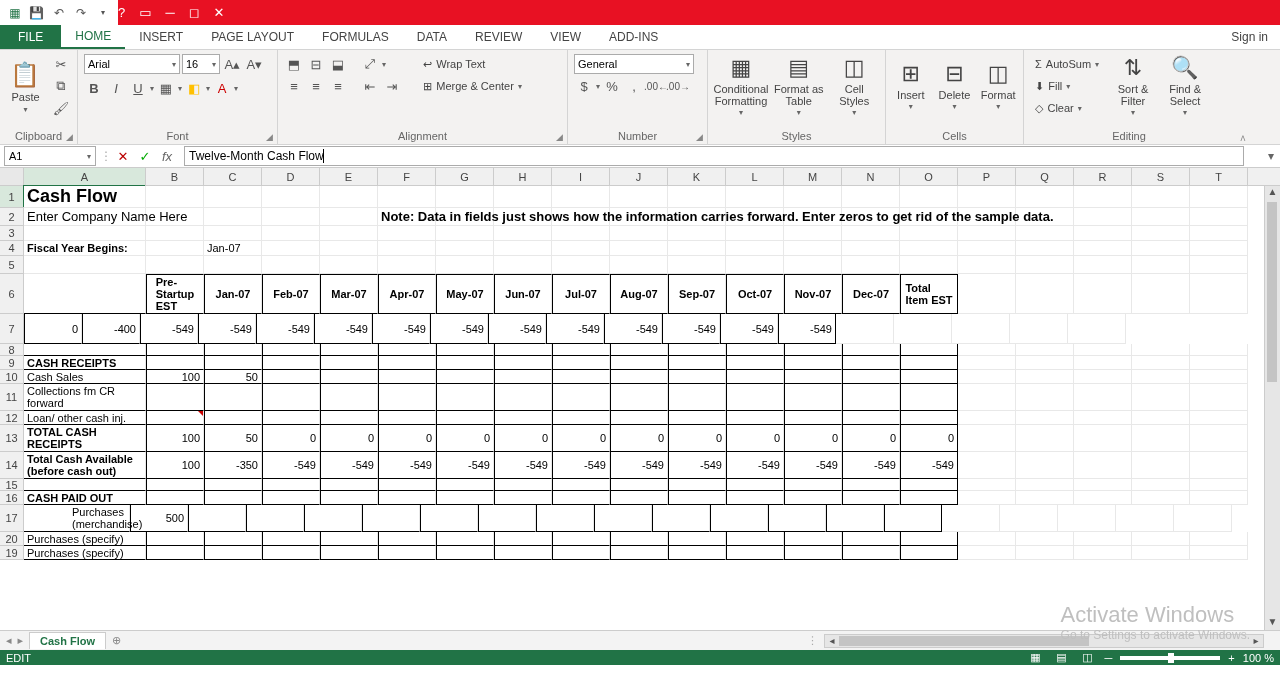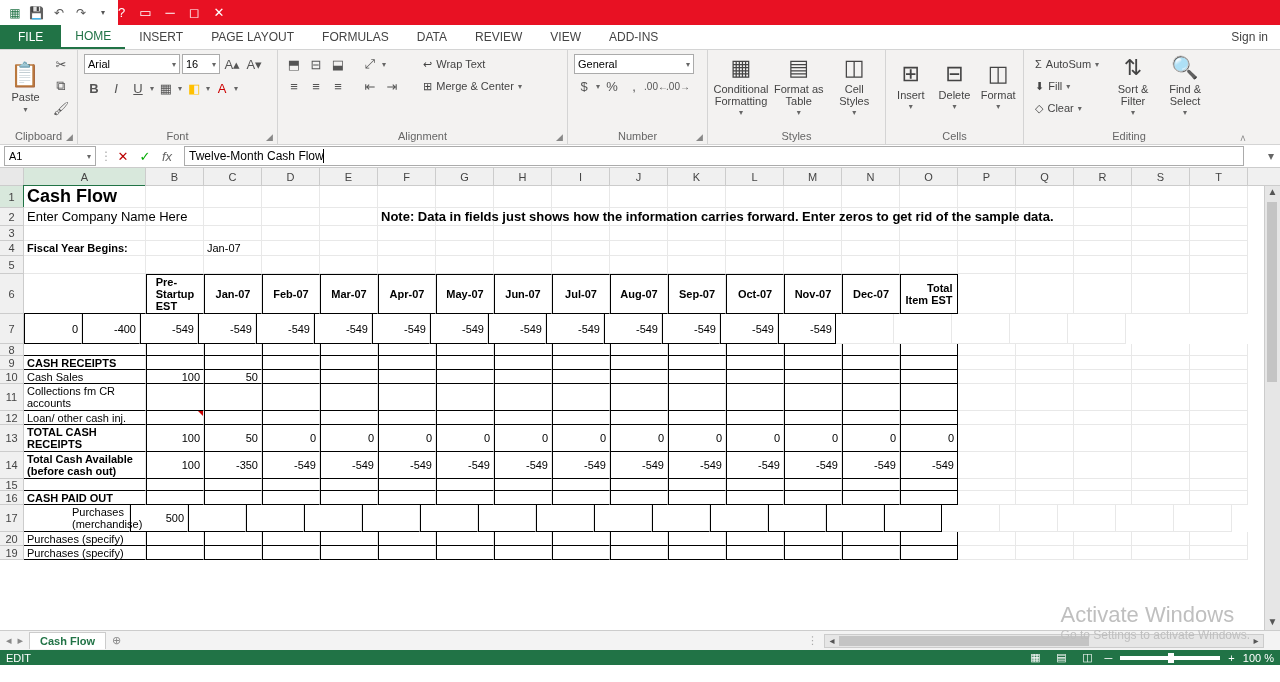--- a/index.html
+++ b/index.html
@@ -58,21 +58,21 @@
 .rowhdr.sel { background: #d8e8dc; }
 .sheet-body { position: absolute; top: 18px; left: 0; right: 0; bottom: 0; overflow: hidden; }
 .sheet-row { display: flex; height: 15px; }
 .cell { border-right: 1px solid #e8e8e8; border-bottom: 1px solid #e8e8e8; font-size: 11px; padding: 0 3px; display: flex; align-items: center; overflow: visible; white-space: nowrap; }
 .cell.bold { font-weight: bold; }
 .cell.r { justify-content: flex-end; }
 .cell.c { justify-content: center; }
 .btop { border-top: 1px solid #000; }
 .bbot { border-bottom: 1px solid #000; }
 .bleft { border-left: 1px solid #000; }
-.bright { border-right: 1px solid #000 !important; text-align: right; }
+.bright { border-right: 1px solid #000 !important; }
 .cell.noclip { position: relative; z-index: 2; background: #fff; }
 
 .active-cell { position: absolute; border: 2px solid #217346; pointer-events: none; }
 .red-tri { width: 0; height: 0; border-top: 5px solid #c00; border-left: 5px solid transparent; position: absolute; }
 
 
 .sheet-tabs { height: 20px; background: #f3f3f3; border-top: 1px solid #ccc; display: flex; align-items: center; font-size: 11px; position: relative; }
 .sheet-nav { padding: 0 6px; display: flex; gap: 6px; color: #888; }
 .tab { padding: 2px 10px; border: 1px solid #ccc; border-bottom: none; background: #fff; color: #217346; font-weight: bold; }
 .addtab { padding: 0 6px; color: #888; }
@@ -579,21 +579,21 @@
         <div class="cell r bbot bleft" style="width:58px;height:14px;"></div>
         <div class="cell r bbot bleft bright" style="width:58px;height:14px;"></div>
         <div class="cell" style="width:58px;height:14px;"></div>
         <div class="cell" style="width:58px;height:14px;"></div>
         <div class="cell" style="width:58px;height:14px;"></div>
         <div class="cell" style="width:58px;height:14px;"></div>
         <div class="cell" style="width:58px;height:14px;"></div>
       </div>
       <div class="sheet-row" style="height:27px">
         <div class="rowhdr " style="height:27px">11</div>
-        <div class="cell bbot" style="width:122px;height:27px;white-space:pre-line;line-height:1.1;">Collections fm CR accounts</div>
+        <div class="cell bbot" style="width:122px;height:27px;white-space:pre-line;line-height:1.1;">Collections fm CR forward</div>
         <div class="cell bbot bleft" style="width:58px;height:27px;"></div>
         <div class="cell bbot bleft" style="width:58px;height:27px;"></div>
         <div class="cell bbot bleft" style="width:58px;height:27px;"></div>
         <div class="cell bbot bleft" style="width:58px;height:27px;"></div>
         <div class="cell bbot bleft" style="width:58px;height:27px;"></div>
         <div class="cell bbot bleft" style="width:58px;height:27px;"></div>
         <div class="cell bbot bleft" style="width:58px;height:27px;"></div>
         <div class="cell bbot bleft" style="width:58px;height:27px;"></div>
         <div class="cell bbot bleft" style="width:58px;height:27px;"></div>
         <div class="cell bbot bleft" style="width:58px;height:27px;"></div>

